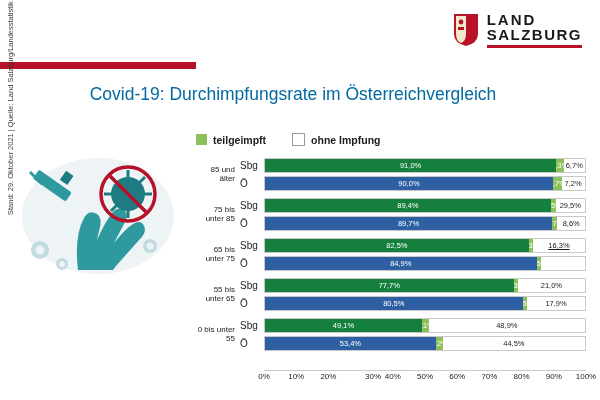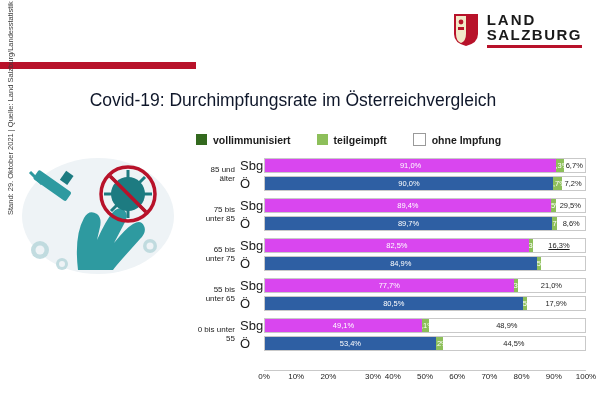--- a/index.html
+++ b/index.html
@@ -9,21 +9,21 @@
   .logo-block{position:absolute;right:18px;top:12px;display:flex;align-items:center;gap:8px;}
   .crest{width:26px;height:34px;position:relative;}
   .crest svg{display:block;}
   .logo-text{line-height:1.0;}
   .logo-text .l1{font-size:15px;letter-spacing:2px;color:#1a1a1a;font-weight:700;}
   .logo-text .l2{font-size:15px;letter-spacing:1.5px;color:#1a1a1a;font-weight:700;}
   .logo-rule{height:3px;background:#b8122a;margin-top:3px;width:100%;}
 
   .red-bar{position:absolute;left:0;top:62px;width:196px;height:7px;background:#b8122a;}
 
-  .title{position:absolute;left:0;right:14px;top:84px;text-align:center;font-size:17.5px;color:#0f172a;margin-top:6px;}
+  .title{position:absolute;left:0;right:14px;top:84px;text-align:center;font-size:17.5px;color:#0369a1;}
 
   
   .vtext{position:absolute;left:6px;top:215px;transform:rotate(-90deg);transform-origin:left top;white-space:nowrap;font-size:7.5px;color:#3a3a3a;}
 
   
   .illus{position:absolute;left:18px;top:150px;width:160px;height:130px;}
 
   
   .legend{position:absolute;left:196px;top:133px;display:flex;gap:26px;align-items:center;font-size:10.5px;font-weight:700;color:#1c1c1c;}
   .legend .item{display:flex;align-items:center;gap:6px;}
@@ -31,24 +31,24 @@
   .sw-full{background:#33691e;}
   .sw-part{background:#8dbf5a;}
   .sw-none{background:#ffffff;border:1px solid #9a9a9a;}
 
   
   .chart{position:absolute;left:196px;top:156px;width:390px;height:216px;}
   .grp{display:flex;align-items:stretch;}
   .grp-label{width:44px;display:flex;align-items:center;justify-content:flex-end;padding-right:5px;text-align:right;font-size:8px;color:#1c1c1c;line-height:1.15;box-sizing:border-box;}
   .grp-bars{flex:1;display:flex;flex-direction:column;}
   .row{display:flex;align-items:center;height:15px;margin:1.5px 0;}
-  .row-lab{width:24px;font-size:13px;color:#1c1c1c;text-align:left;padding-right:20px;box-sizing:border-box;}
+  .row-lab{width:24px;font-size:10px;color:#1c1c1c;text-align:left;padding-right:20px;box-sizing:border-box;}
   .track{flex:1;height:15px;display:flex;position:relative;border:1px solid #c9c9c9;box-sizing:border-box;background:#fff;}
   .seg{height:100%;display:flex;align-items:center;justify-content:center;font-size:7.5px;color:#ffffff;overflow:hidden;white-space:nowrap;box-sizing:border-box;}
-  .seg.full{background:#d946ef;}
+  .seg.full{background:#15803d;}
   .seg.full.blue{background:#2e5fa3;}
   .seg.part{background:#8dbf5a;color:#ffffff;}
   .seg.none{background:#ffffff;color:#1c1c1c;}
   .grp-sep{height:4px;}
 
   .axis{position:absolute;left:196px;top:372px;width:390px;height:16px;}
   .axis-inner{position:absolute;left:68px;right:0;top:0;height:16px;}
   .tick{position:absolute;top:0;font-size:8px;color:#1c1c1c;transform:translateX(-50%);}
   .axis-line{position:absolute;left:68px;right:0;top:-2px;height:1px;background:#c9c9c9;}
 </style>
@@ -109,24 +109,20 @@
           <line x1="99" y1="55" x2="93" y2="61"></line>
       </g>
       <circle cx="110" cy="44" r="27" fill="none" stroke="#b8122a" stroke-width="3.5"></circle>
       <line x1="92" y1="26" x2="128" y2="62" stroke="#b8122a" stroke-width="3.5"></line>
     </g>
   </svg>
 </div>
 
 <div class="legend">
   <div class="item">
-    <span class="swatch sw-full"></span>
-    <span>vollimmunisiert</span>
-  </div>
-  <div class="item">
     <span class="swatch sw-part"></span>
     <span>teilgeimpft</span>
   </div>
   <div class="item">
     <span class="swatch sw-none"></span>
     <span>ohne Impfung</span>
   </div>
 </div>
 
 <div class="chart" id="chart">

